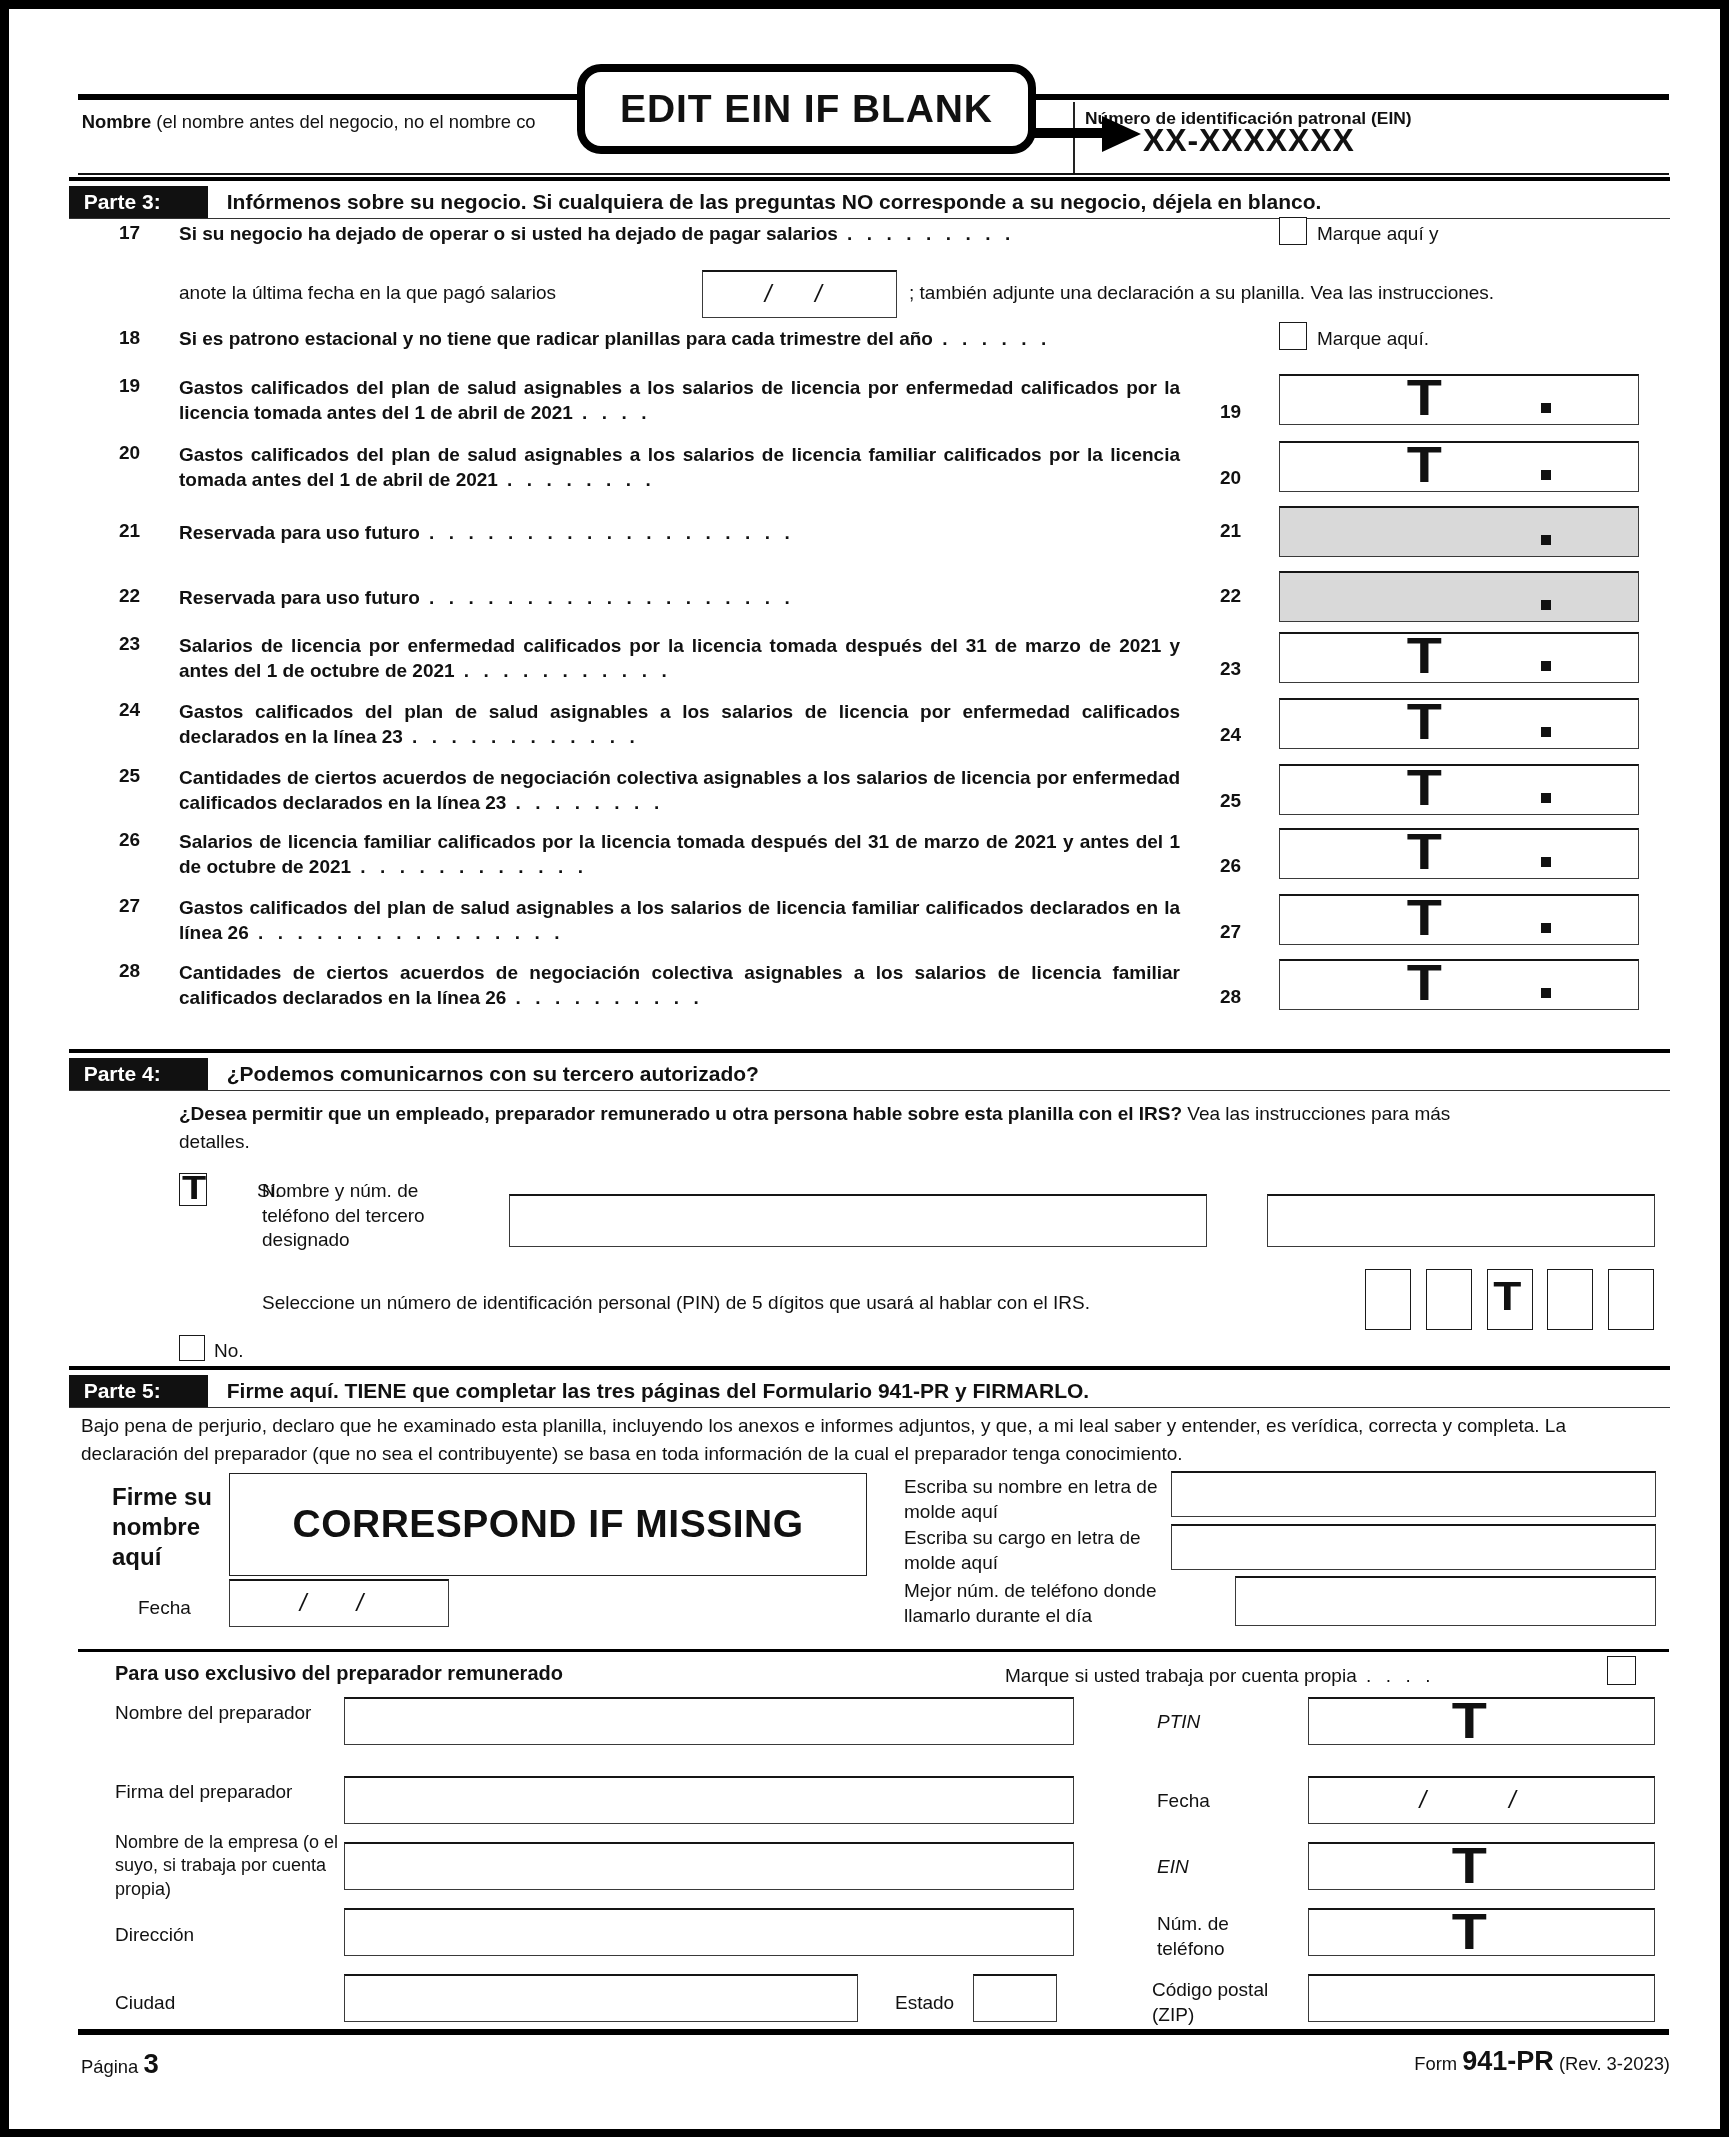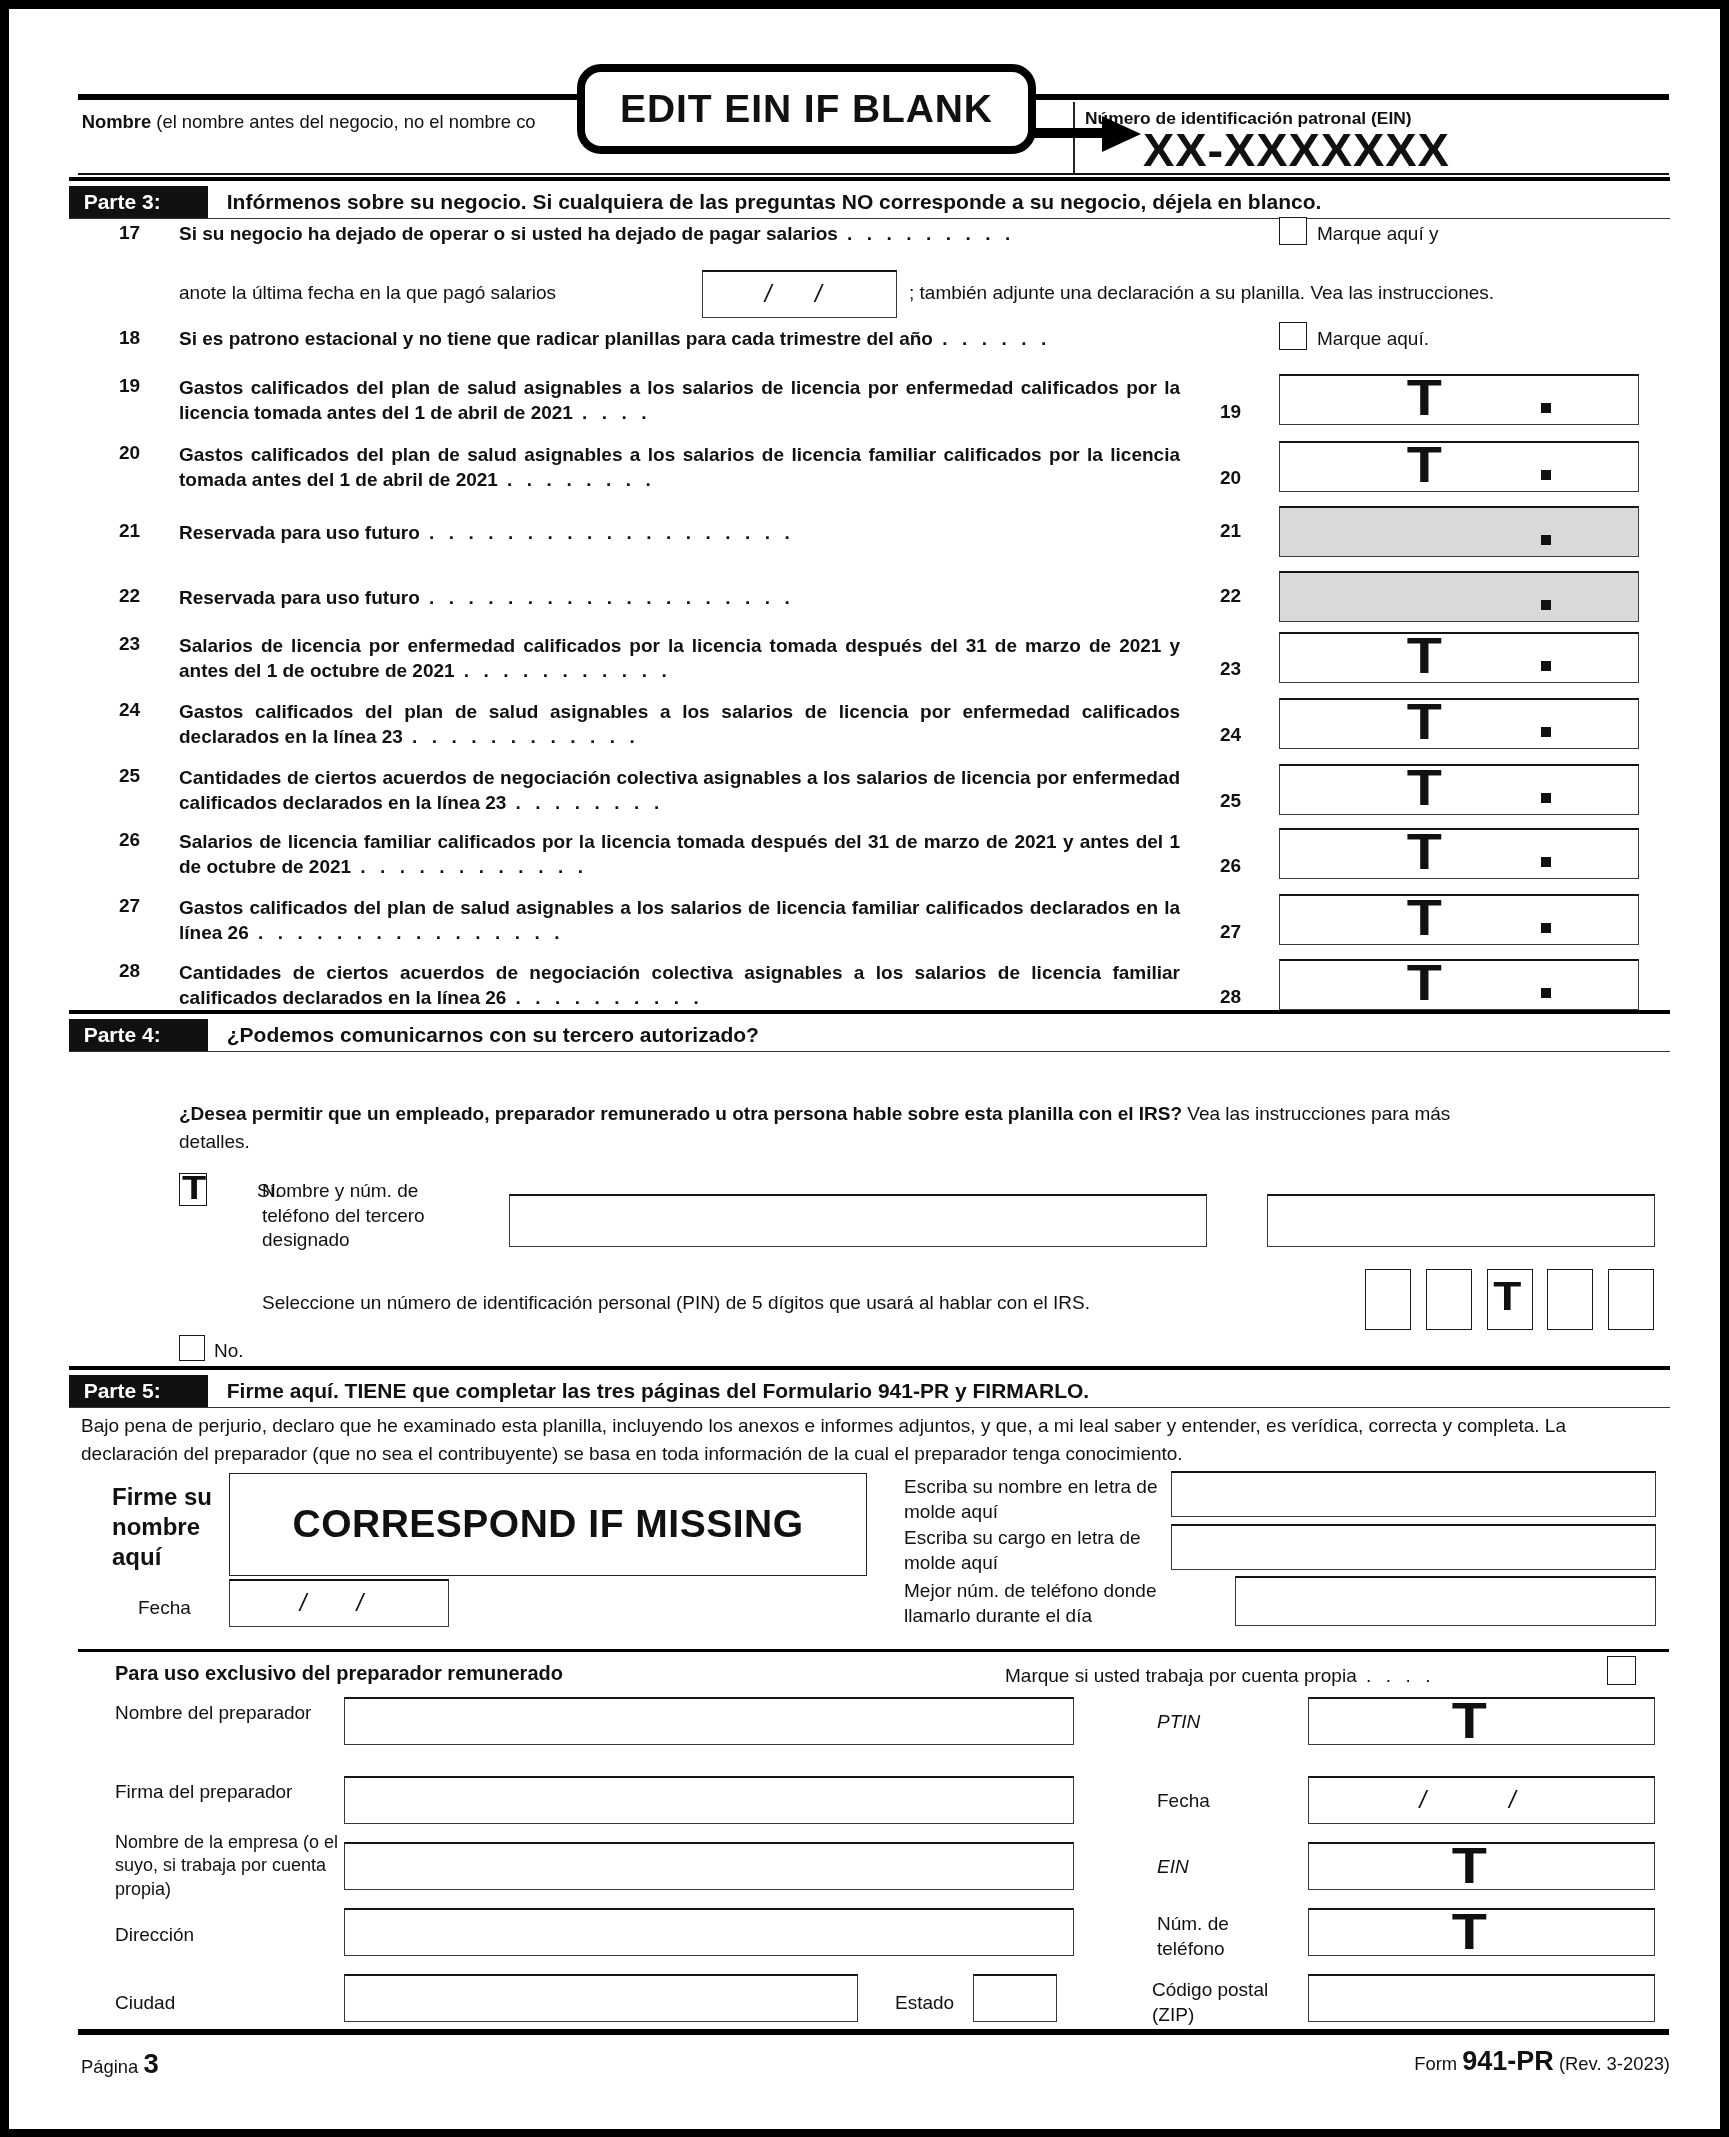--- a/index.html
+++ b/index.html
@@ -44,21 +44,21 @@
 </head>
 <body>
 
 <div class="page">
 
   <div class="abs" style="left:69px;top:85px;width:1591px;height:5.5px;background:#000;"></div>
   <div class="abs" style="left:69px;top:93px;width:1591px;height:71px;border-bottom:2.8px solid #111;">
     <span class="abs t20" style="left:3.7px;top:9.2px;"><span class="b">Nombre</span><span> (el nombre antes del negocio, no el nombre co</span></span>
     <div class="abs" style="left:995px;top:0;height:71px;width:1.8px;background:#222;"></div>
     <span class="abs b" style="left:1007px;top:5.5px;font-size:17.4px;">Número de identificación patronal (EIN)</span>
-    <span class="abs b" style="left:1065px;top:20px;font-size:47px;letter-spacing:0.9px;">XX-XXXXXXX</span>
+    <span class="abs b" style="left:1065px;top:20px;font-size:32px;letter-spacing:0.9px;">XX-XXXXXXX</span>
   </div>
   <div class="abs callout"><span>EDIT EIN IF BLANK</span></div>
   <div class="abs arrowbar"></div>
   <div class="abs arrowhead"></div>
 
   <div class="abs partbar" style="top:168px;">
     <div class="partlabel">Parte 3:</div>
     <div class="parttitle">Infórmenos sobre su negocio. Si cualquiera de las preguntas NO corresponde a su negocio, déjela en blanco.</div>
   </div>
 
@@ -149,21 +149,21 @@
     </div>
 
   <span class="lnum" style="left:110px;top:951px;">28</span>
   <div class="ltext" style="top:951px;"><span>Cantidades de ciertos acuerdos de negociación colectiva asignables a los salarios de licencia familiar calificados declarados en la línea 26</span><span class="dots">. . . . . . . . . .</span></div>
   <span class="lnum" style="left:1194px;top:977px;width:55px;text-align:center;">28</span>
   <div class="abox" style="top:950px;">
       <span class="tmark">T</span>
       <span class="dsq"></span>
     </div>
 
-  <div class="abs partbar" style="top:1001px;">
+  <div class="abs partbar" style="top:1040px;">
     <div class="partlabel">Parte 4:</div>
     <div class="parttitle">¿Podemos comunicarnos con su tercero autorizado?</div>
   </div>
   <div class="abs t21" style="left:170px;top:1091px;width:1304px;line-height:1.45;"><span class="b">¿Desea permitir que un empleado, preparador remunerado u otra persona hable sobre esta planilla con el IRS?</span><span> Vea las instrucciones para más detalles.</span></div>
 
   <div class="abs cb" style="left:170px;top:1164px;width:27.5px;height:33px;">
       <span class="tmark small">T</span>
     </div>
   <span class="abs t21" style="left:208px;top:1170px;margin-left:40px;">Sí.</span>
   <div class="abs t21" style="left:253px;top:1170px;width:197px;">Nombre y núm. de teléfono del tercero designado</div>

